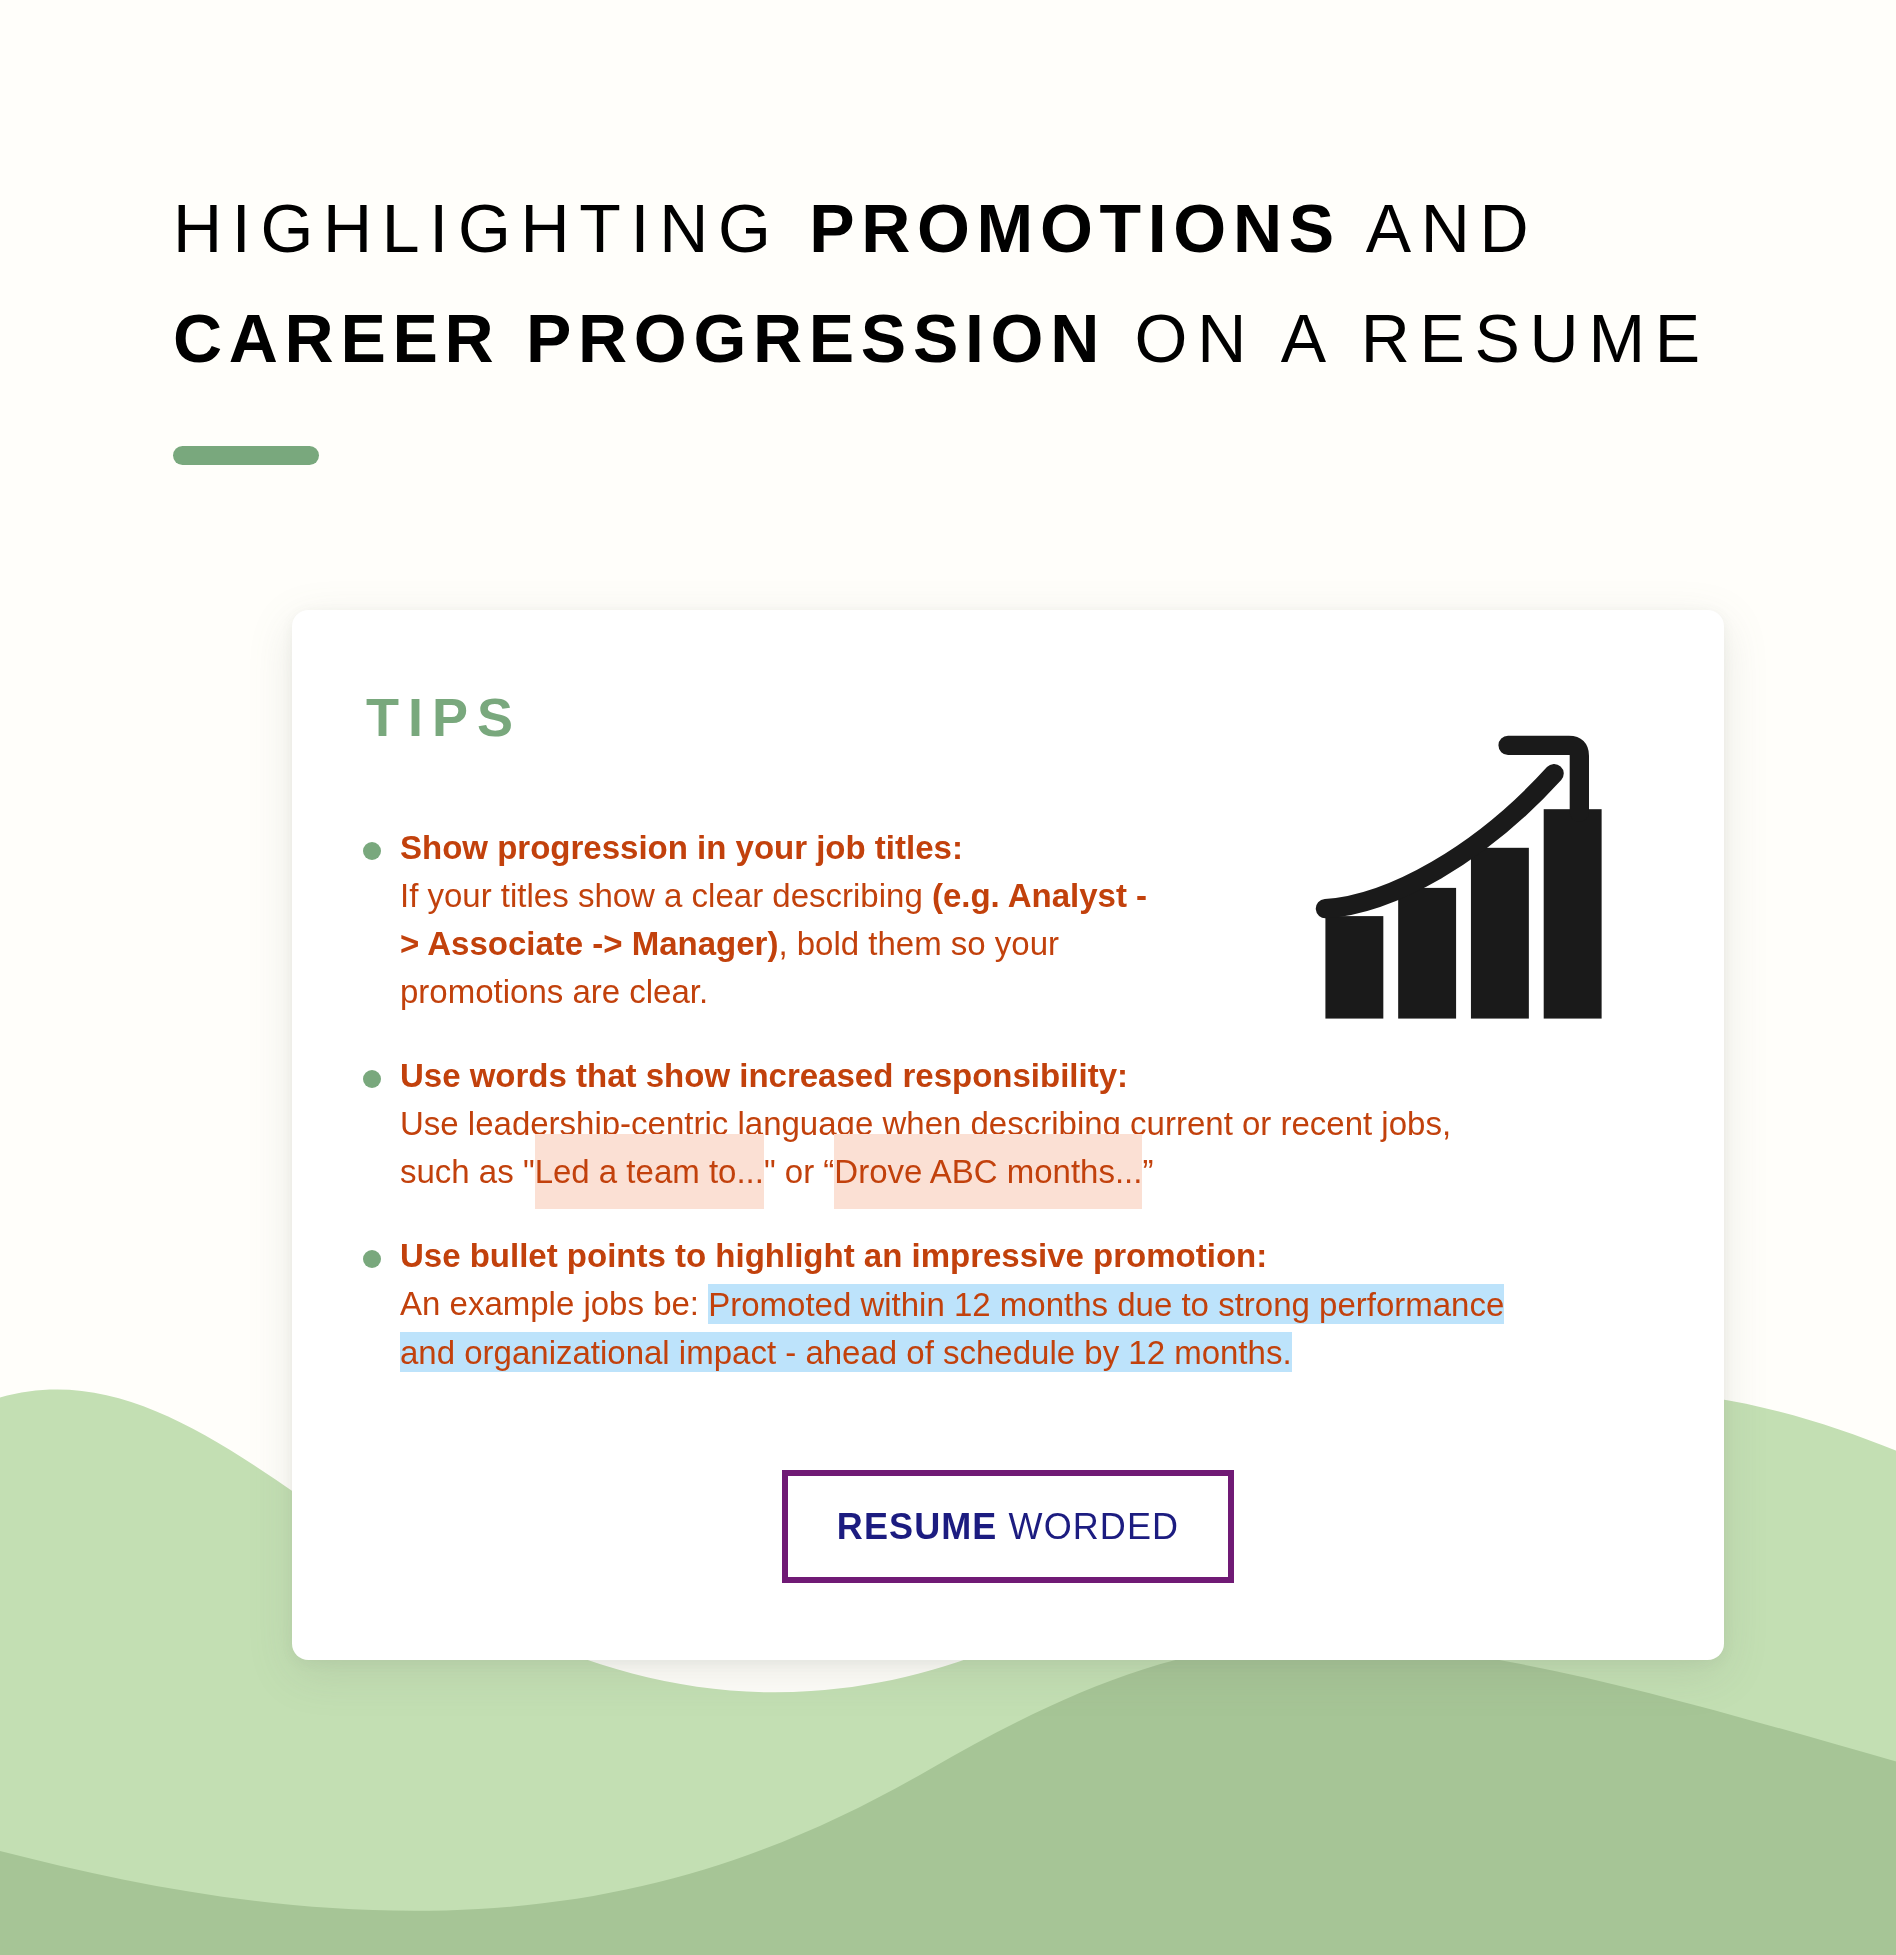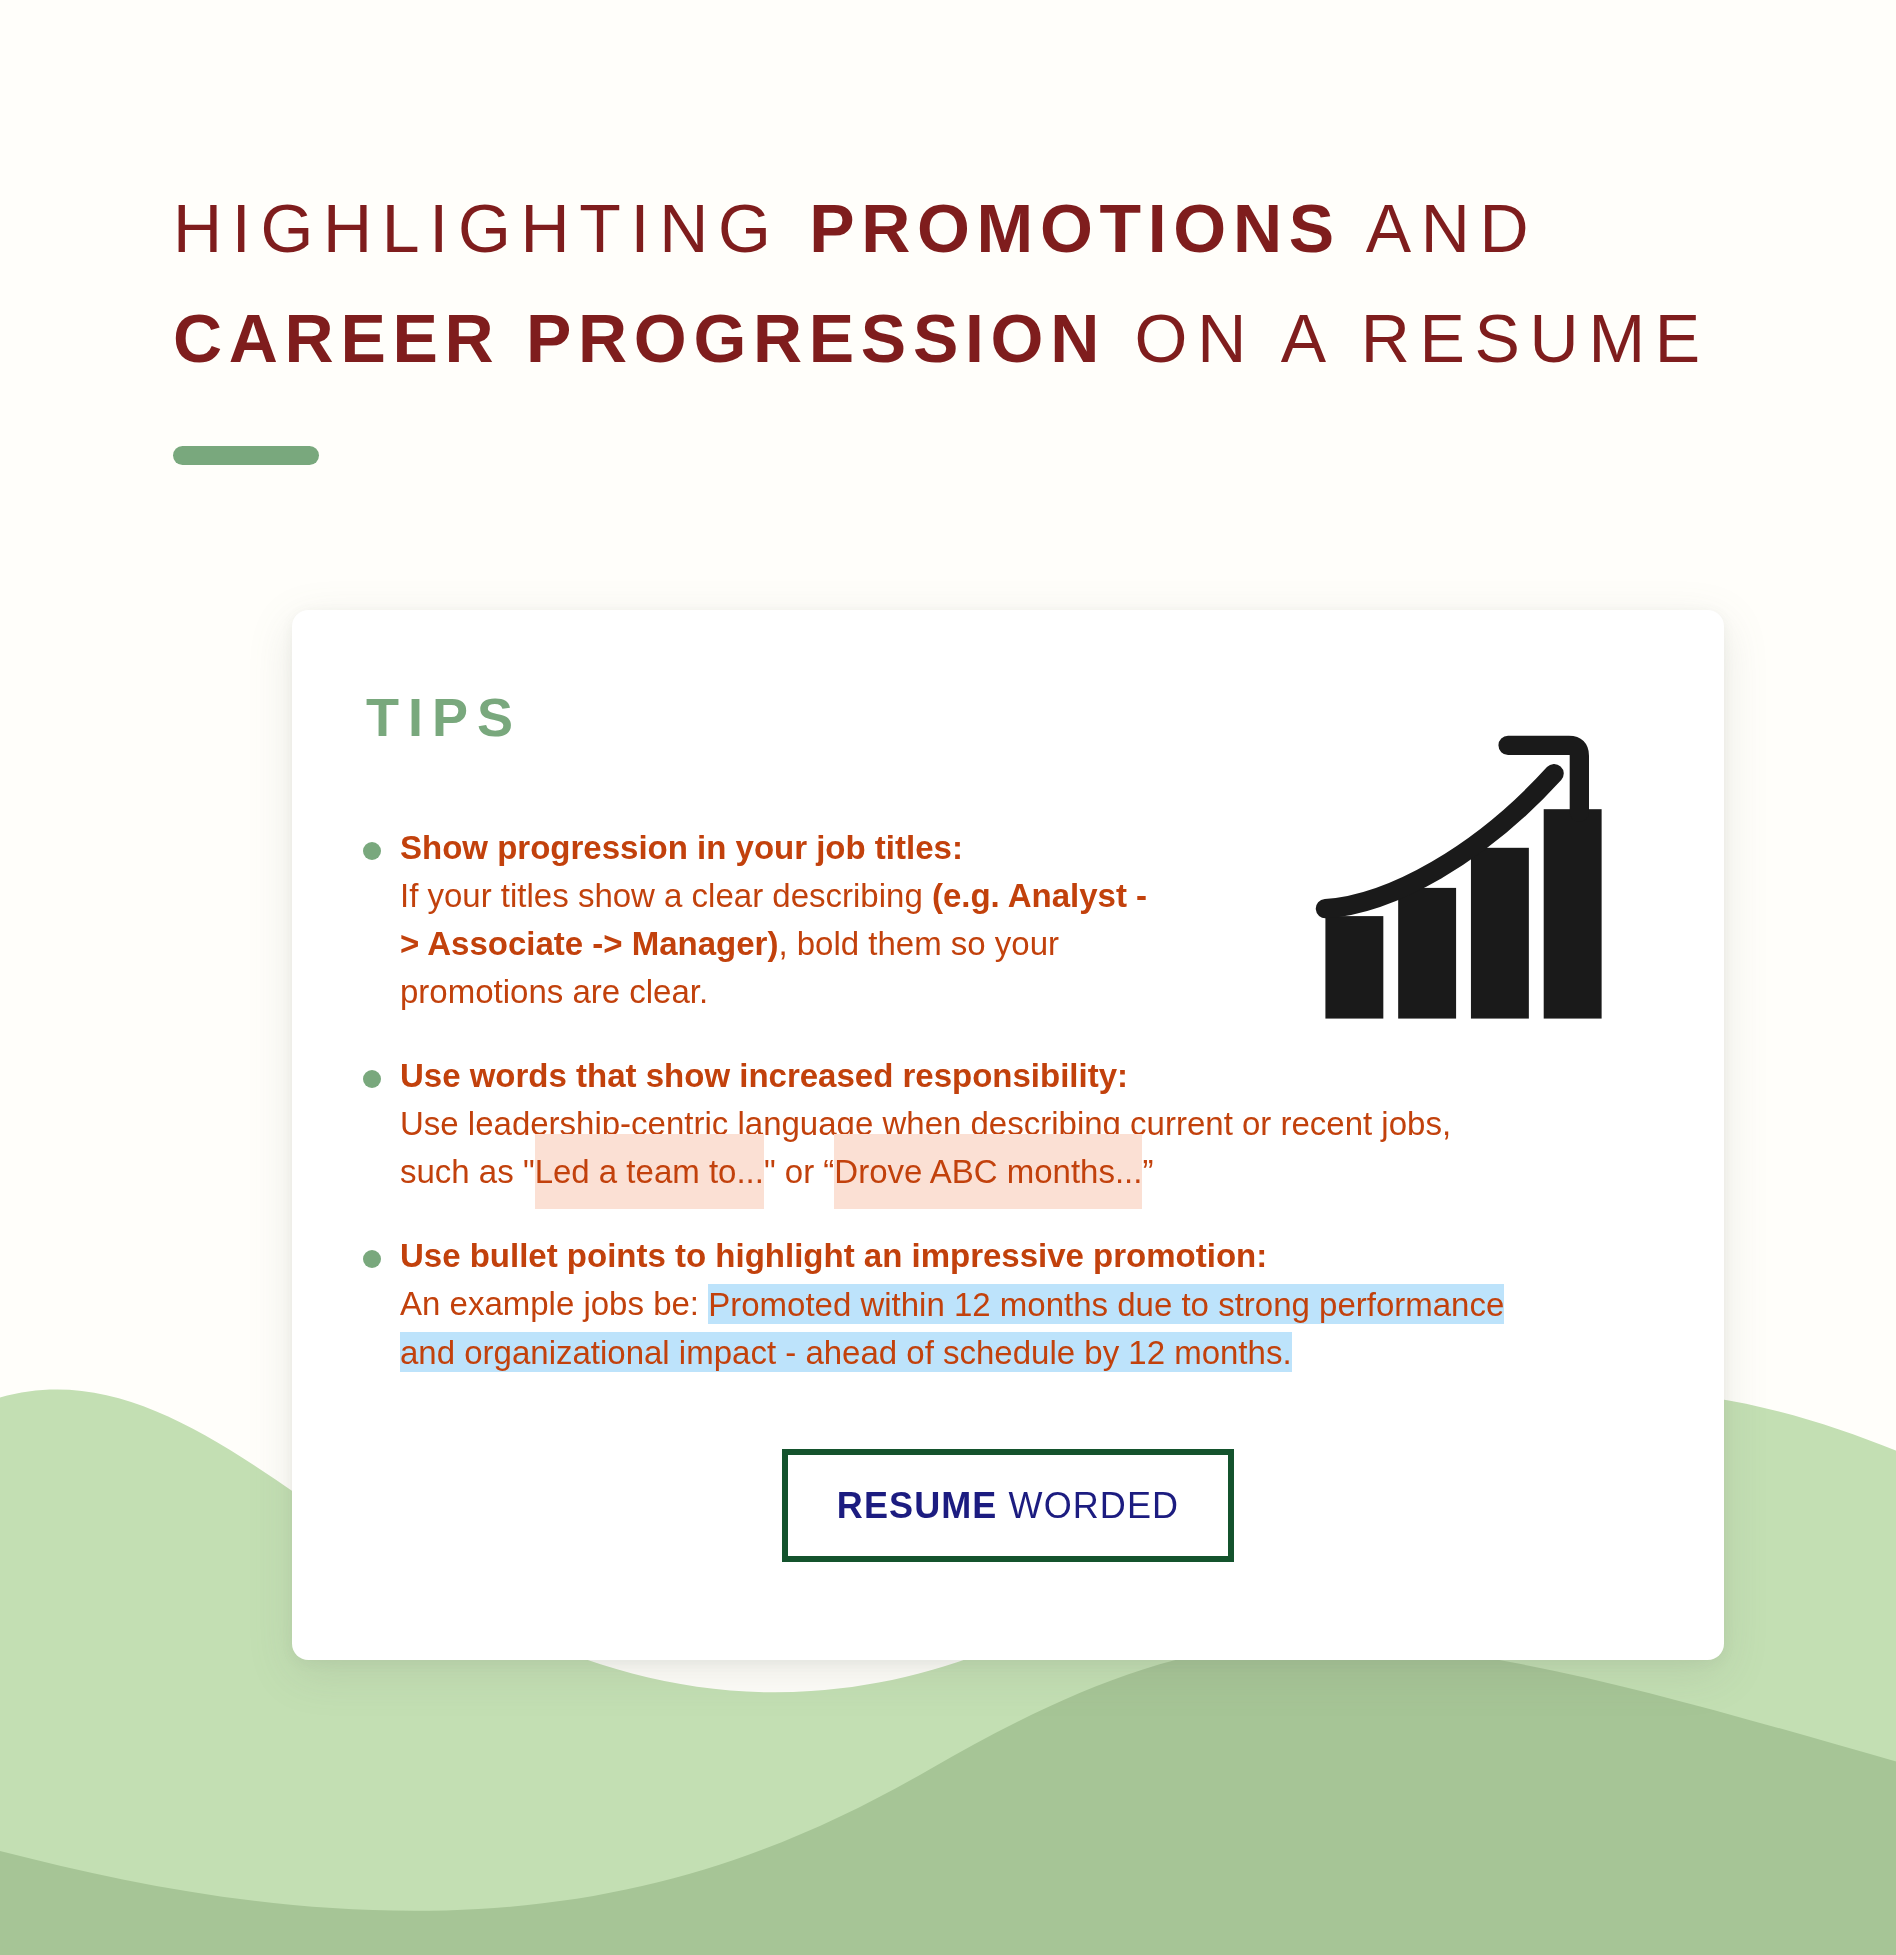--- a/index.html
+++ b/index.html
@@ -36,21 +36,21 @@
     position: absolute;
     left: 173px;
     top: 173px;
     width: 1562px;
     z-index: 3;
   }
   .title-line {
     font-size: 68px;
     line-height: 110px;
     letter-spacing: 9.7px;
-    color: #7f1d1d;
+    color: #000000;
     white-space: nowrap;
     font-weight: 300;
   }
   .title-line .bold { font-weight: 700; letter-spacing: 6.7px; }
 
   .accent-bar {
     position: absolute;
     left: 173px;
     top: 446px;
     width: 146px;
@@ -143,24 +143,24 @@
     padding: 1.5px 0;
     box-decoration-break: clone;
     -webkit-box-decoration-break: clone;
   }
 
   
   .logo-button {
     position: absolute;
     left: 50%;
     transform: translateX(-50%);
-    bottom: 98px;
+    bottom: 77px;
     width: 452px;
     height: 113px;
-    border: 6px solid #14532d;
+    border: 6px solid #701a75;
     background: #ffffff;
     display: flex;
     align-items: center;
     justify-content: center;
     cursor: pointer;
   }
   .logo-text {
     font-size: 36px;
     letter-spacing: 1.1px;
     color: #1c1c80;

